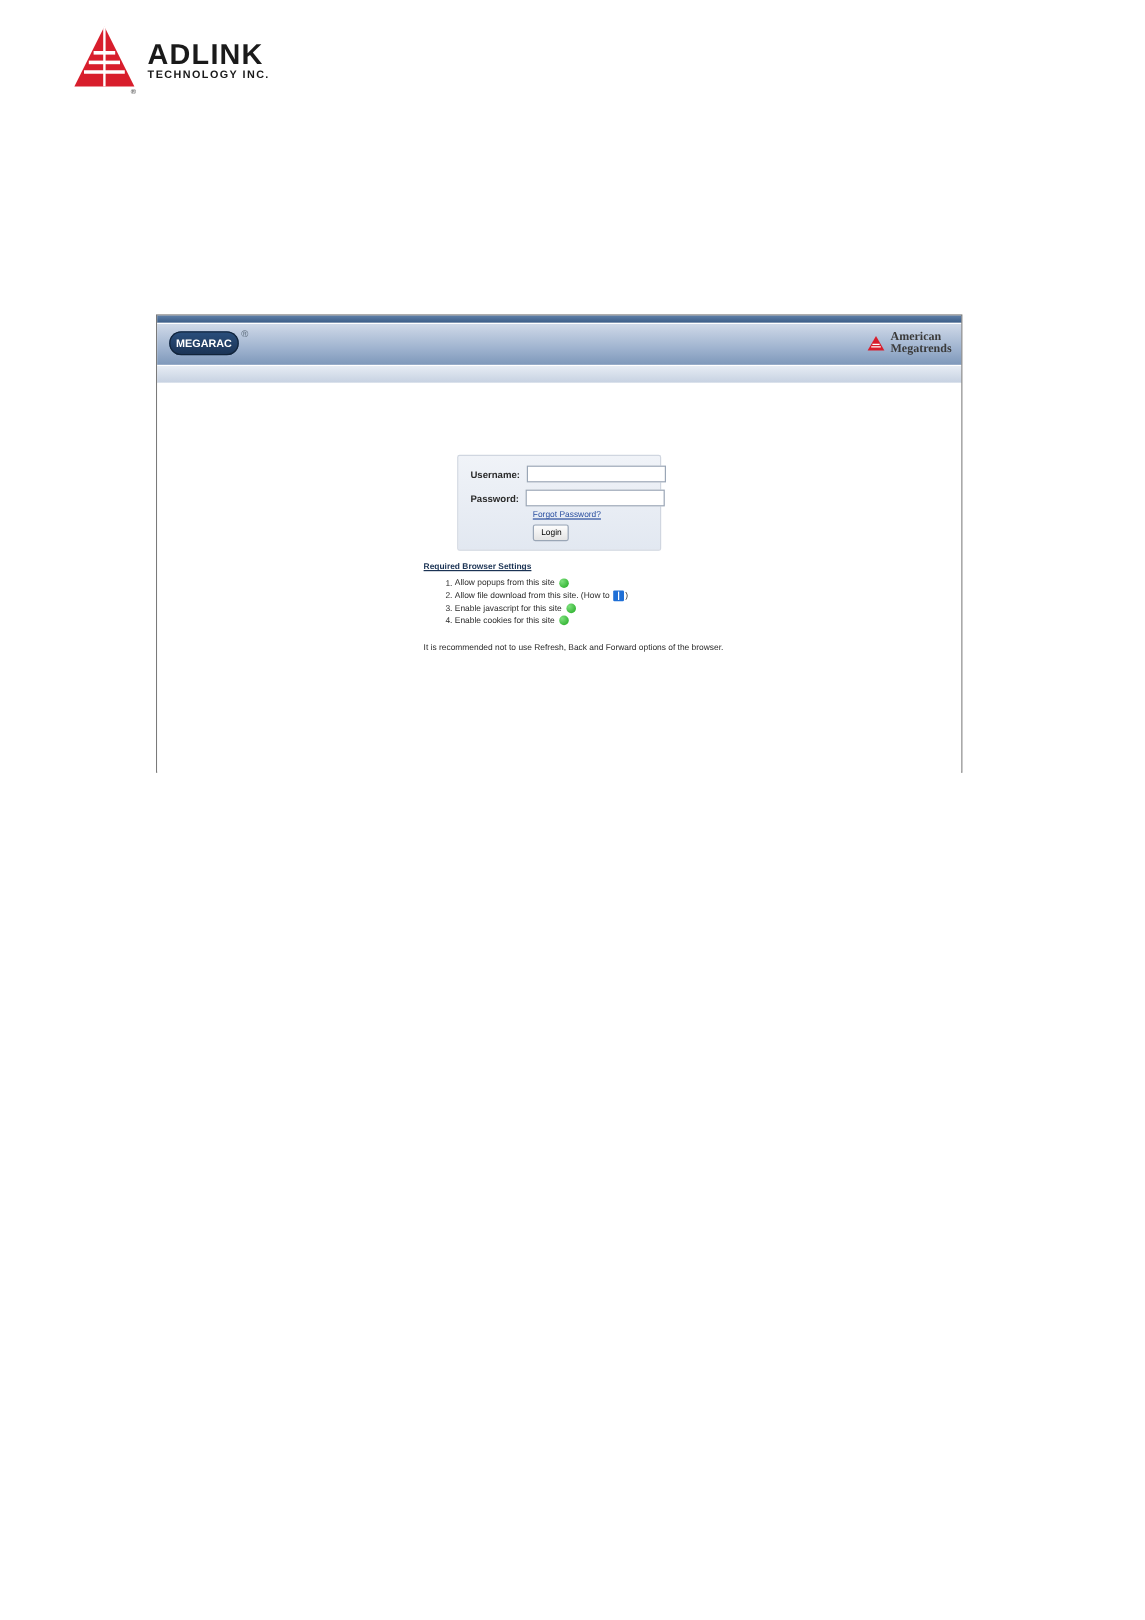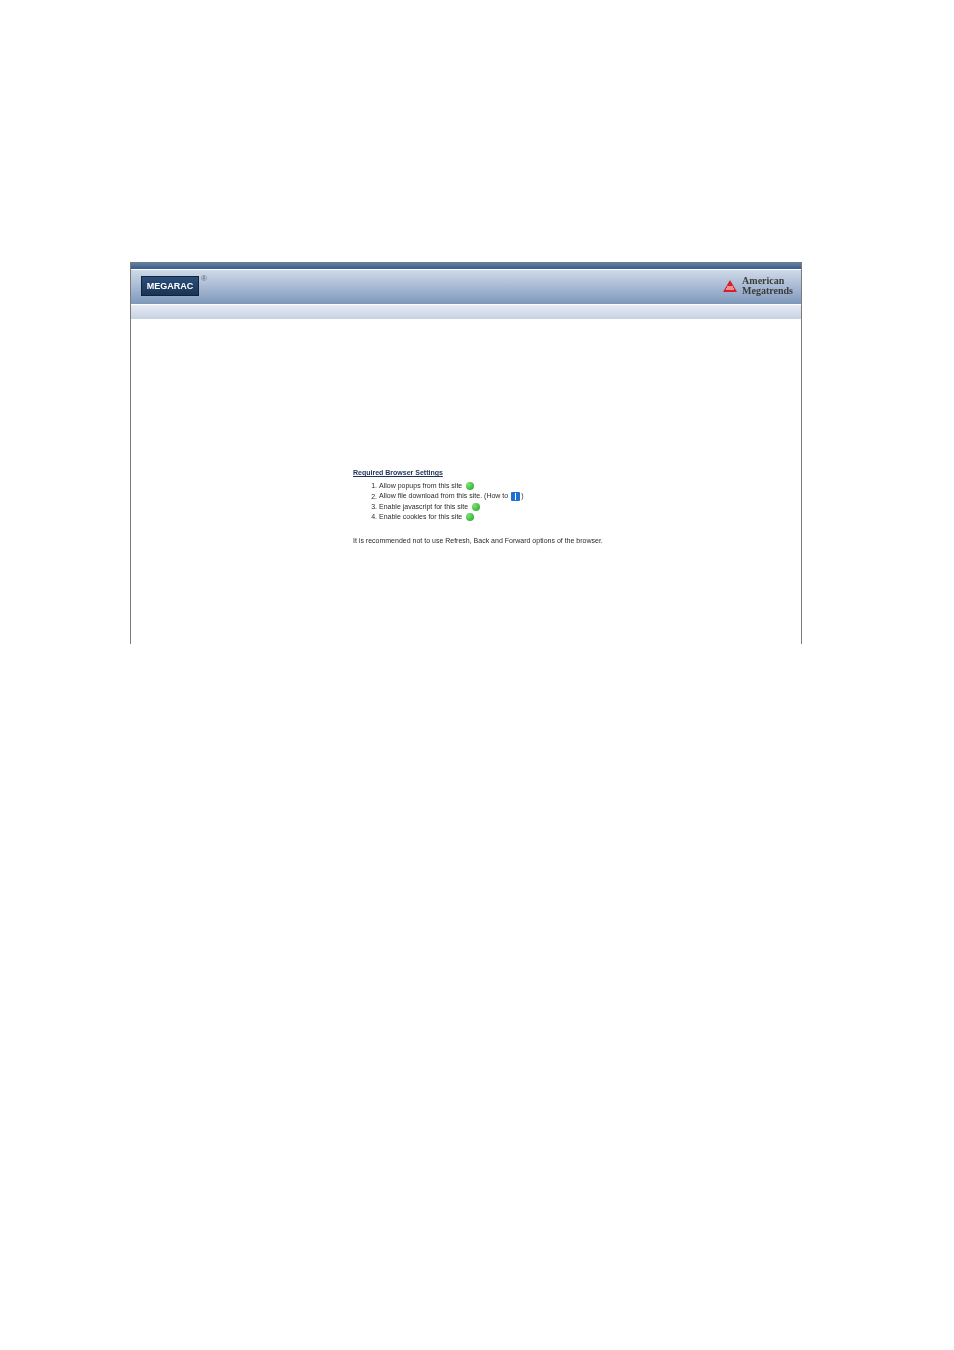--- a/index.html
+++ b/index.html
@@ -9,21 +9,21 @@
   .adlink-logo svg{display:block;}
   .adlink-text{line-height:1;}
   .adlink-text .brand{font-size:24px;font-weight:900;letter-spacing:1px;color:#1a1a1a;}
   .adlink-text .sub{font-size:9px;font-weight:700;letter-spacing:1.2px;color:#1a1a1a;}
   
   .shot{position:absolute;top:262px;left:130px;width:670px;height:380px;
         border:1px solid #7a7a7a;background:#fff;}
   .shot-top{height:6px;background:linear-gradient(#5e7fa8,#3a5c86);}
   .shot-header{height:34px;background:linear-gradient(#cfd9e8,#9fb3cf 60%,#7e98ba);
                border-top:1px solid #fff;position:relative;}
-  .badge{position:absolute;top:6px;left:10px;width:58px;height:20px;border-radius:0;
+  .badge{position:absolute;top:6px;left:10px;width:58px;height:20px;border-radius:10px;
          background:linear-gradient(#2a4f7d,#1b3354);color:#fff;font-size:9px;font-weight:700;
          display:flex;align-items:center;justify-content:center;box-shadow:inset 0 0 0 1px #12243a;}
   .badge-sup{position:absolute;top:4px;left:70px;font-size:8px;color:#5a6a7a;}
   .ami{position:absolute;right:8px;top:6px;display:flex;align-items:center;gap:4px;font-family:"Times New Roman",serif;font-weight:bold;}
   .ami-text{font-size:10px;line-height:1;color:#3a3a3a;}
   .shot-subbar{height:14px;background:linear-gradient(#e6ecf4,#c6d1e1);border-top:1px solid #fff;}
   .shot-body{height:326px;background:#fff;position:relative;}
   
   .login{position:absolute;top:60px;left:250px;width:170px;height:80px;
          background:linear-gradient(#f0f3f8,#e2e8f1);border:1px solid #d0d6e0;border-radius:2px;
@@ -44,20 +44,34 @@
   .note-ic{display:inline-block;width:9px;height:9px;background:#1f6fd6;border-radius:1px;
            vertical-align:middle;margin:0 1px;position:relative;}
   .note-ic::after{content:"";position:absolute;top:1px;left:4px;width:1px;height:7px;background:#fff;}
   .rec{position:absolute;top:218px;left:222px;font-size:7px;color:#2b2b2b;}
 </style>
 </head>
 <body>
 
 <div class="page">
 
+  <div class="adlink-logo">
+    <svg width="55" height="60" viewBox="0 0 55 60">
+      <path d="M27 2 L52 52 L2 52 Z" fill="#d81e2c"></path>
+      <path d="M27 2 L27 52" stroke="#fff" stroke-width="2"></path>
+      <path d="M10 40 L44 40" stroke="#fff" stroke-width="3"></path>
+      <path d="M14 32 L40 32" stroke="#fff" stroke-width="3"></path>
+      <path d="M18 24 L36 24" stroke="#fff" stroke-width="3"></path>
+      <text x="49" y="58" font-size="6" fill="#333">®</text>
+    </svg>
+    <div class="adlink-text">
+      <div class="brand">ADLINK</div>
+      <div class="sub">TECHNOLOGY INC.</div>
+    </div>
+  </div>
 
   <div class="shot">
     <div class="shot-top"></div>
     <div class="shot-header">
       <div class="badge">MEGARAC</div>
       <span class="badge-sup">®</span>
       <div class="ami">
         <svg width="16" height="14" viewBox="0 0 16 14">
           <path d="M8 1 L15 13 L1 13 Z" fill="#d81e2c"></path>
           <path d="M4 10 L12 10" stroke="#fff" stroke-width="1"></path>
@@ -65,20 +79,32 @@
         </svg>
         <div class="ami-text">
           <div>American</div>
           <div>Megatrends</div>
         </div>
       </div>
     </div>
     <div class="shot-subbar"></div>
     <div class="shot-body">
 
+      <div class="login">
+        <div class="login-row">
+          <label>Username:</label>
+          <input type="text" style="">
+        </div>
+        <div class="login-row" style="margin-bottom:2px;">
+          <label>Password:</label>
+          <input type="password" style="">
+        </div>
+        <a class="forgot">Forgot Password?</a>
+        <button class="login-btn">Login</button>
+      </div>
 
       <div class="req">
         <div class="req-title">Required Browser Settings</div>
         <ol>
           <li><span>Allow popups from this site</span> <span class="ok-ic"></span></li>
           <li><span>Allow file download from this site. (How to</span> <span class="note-ic"></span>)</li>
           <li><span>Enable javascript for this site</span> <span class="ok-ic"></span></li>
           <li><span>Enable cookies for this site</span> <span class="ok-ic"></span></li>
         </ol>
       </div>

